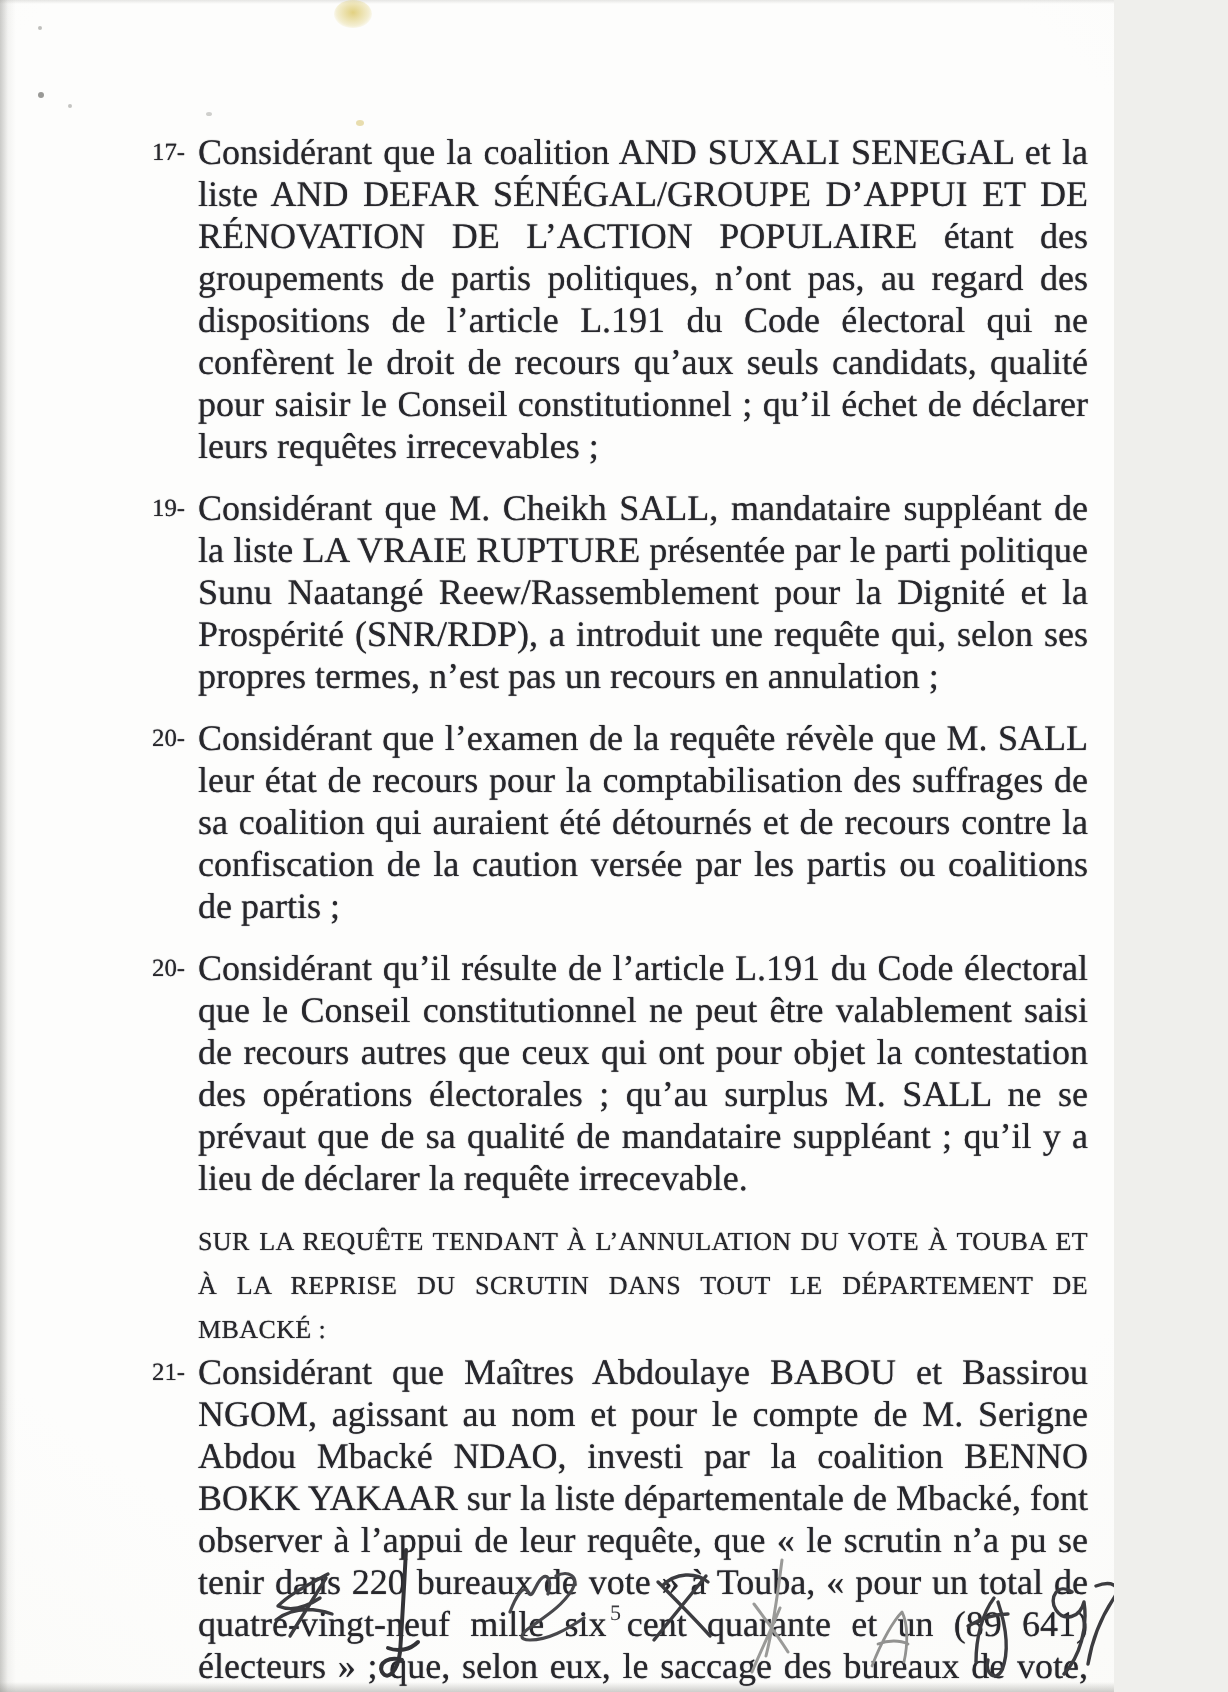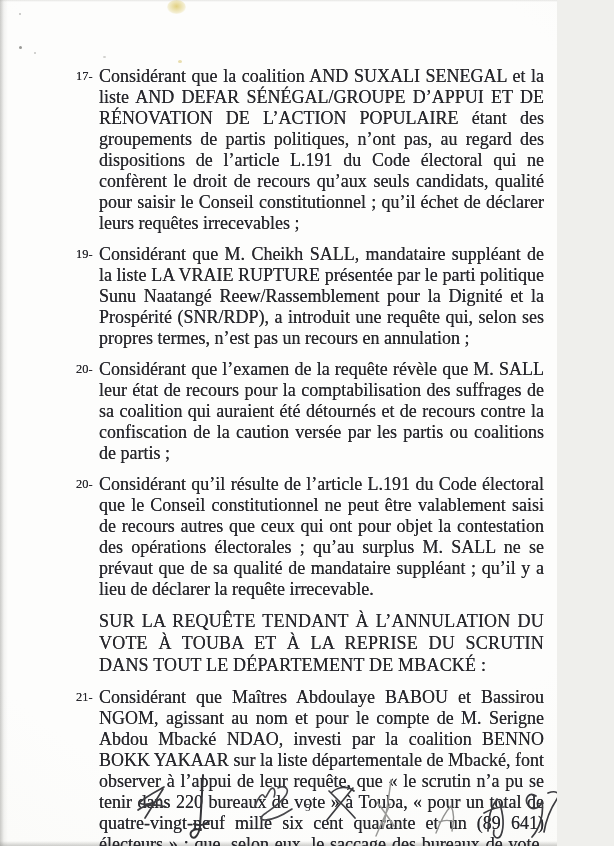--- a/index.html
+++ b/index.html
@@ -33,22 +33,22 @@
   .speck.s5 { left:178px; top:60px; width:4px; height:3px; background:rgba(215,195,110,.55); }
   .edge-mark { position:absolute; left:606px; top:425px; width:2px; height:52px;
                background:rgba(140,140,135,.42); }
 
   
   .content { position:absolute; left:76px; top:66px; width:468px;
              text-shadow:0 0 .5px rgba(39,39,44,.85); }
   .block   { display:flex; margin-bottom:10px; }
   .num     { flex:0 0 23px; font-size:12.4px; line-height:21px; }
   .btext   { flex:1; font-size:18px; line-height:21px; text-align:justify; }
-  .heading { margin-left:23px; font-size:18px; line-height:22px;
-             text-align:justify; margin-bottom:11px; letter-spacing:.2px; }
+  .heading { margin-left:23px; font-size:13px; line-height:22px;
+             text-align:justify; letter-spacing:.2px; }
 
   
   .signatures { position:absolute; left:0; top:758px; }
   .page-number   { position:absolute; left:305px; top:801px; font-size:11px;  color:#3a3a3e; }
   .corner-number { position:absolute; left:602px; top:812px; font-size:11.5px; color:#6a6a6a; }
 </style>
 </head>
 <body>
 
 <div class="page">

